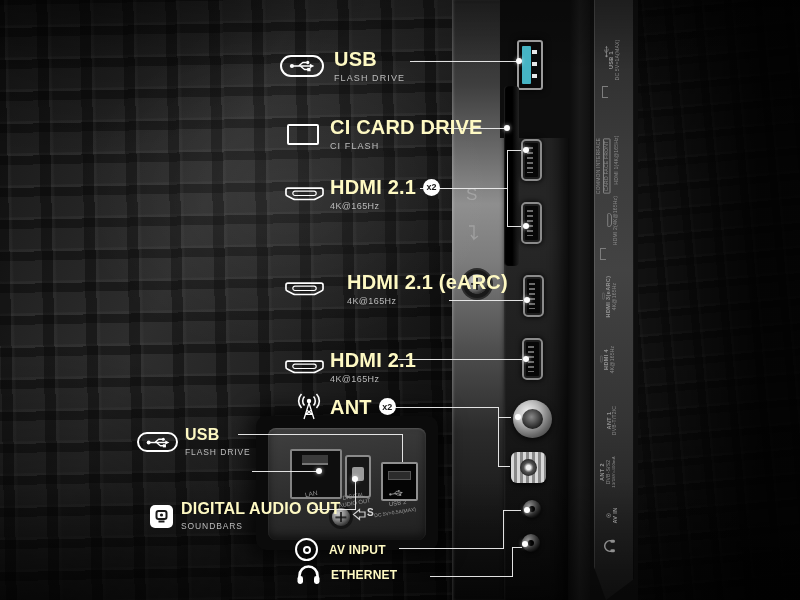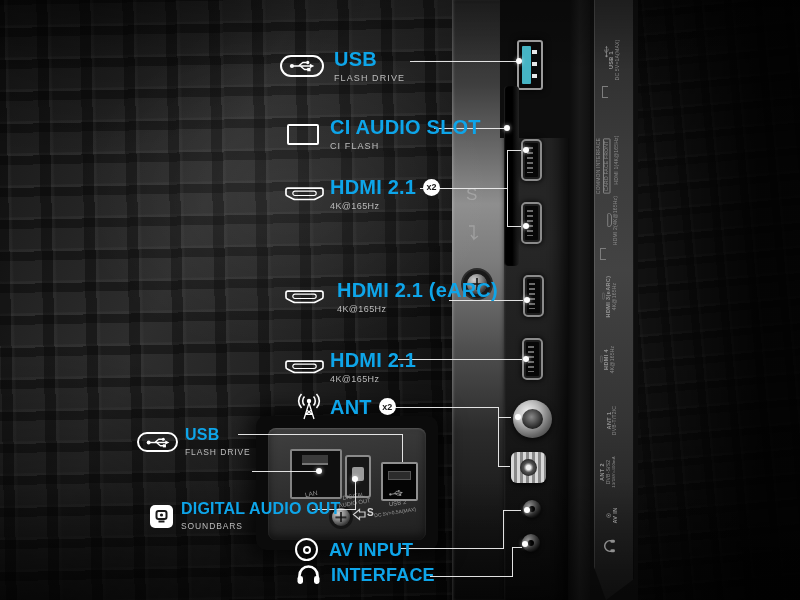--- a/index.html
+++ b/index.html
@@ -79,25 +79,25 @@
     border:2px solid #909090;border-radius:2px;}
   .usb2-port i{position:absolute;left:5px;top:7px;width:23px;height:9px;background:#2c2c2c;border:1px solid #555;}
   .screw{position:absolute;border-radius:50%;z-index:7;
     background:radial-gradient(circle at 35% 30%, #d0d0d0, #8a8a8a 38%, #3a3a3a 72%, #111 100%);}
   .screw::before,.screw::after{content:"";position:absolute;left:50%;top:20%;bottom:20%;width:2px;margin-left:-1px;background:rgba(20,20,20,.8);}
   .screw::after{transform:rotate(90deg);}
   .microtxt{position:absolute;color:#9a9a9a;z-index:8;white-space:nowrap;line-height:1.2;text-align:center;}
 
   
   .callout{position:absolute;display:flex;align-items:center;z-index:9;}
-  .ctext .main{font-weight:700;color:#0ea5e9;line-height:1;white-space:nowrap;letter-spacing:.2px;}
+  .ctext .main{font-weight:700;color:#fef9c3;line-height:1;white-space:nowrap;letter-spacing:.2px;}
   .ctext .sub{font-weight:400;color:#bdbdbd;letter-spacing:1.1px;margin-top:4px;white-space:nowrap;}
   .sz-lg .main{font-size:20px;} .sz-lg .sub{font-size:9px;}
   .sz-md .main{font-size:16px;} .sz-md .sub{font-size:8.5px;letter-spacing:.9px;}
-  .sz-bt .main{font-size:18px;}
+  .sz-bt .main{font-size:12px;}
   .mainrow{display:flex;align-items:center;gap:7px;}
   .badge{width:17px;height:17px;border-radius:50%;background:#fff;color:#161616;font-size:9px;font-weight:700;
     display:flex;align-items:center;justify-content:center;flex:0 0 auto;}
   .pill{border:2px solid #fff;border-radius:12px;display:flex;align-items:center;justify-content:center;flex:0 0 auto;}
   .rect-icon{border:2px solid #fff;border-radius:2px;flex:0 0 auto;}
   .ring-icon{border:2.5px solid #fff;border-radius:50%;display:flex;align-items:center;justify-content:center;flex:0 0 auto;}
   .ring-icon i{width:8px;height:8px;border:2.5px solid #fff;border-radius:50%;}
   .sqicon{background:#fff;border-radius:5px;display:flex;align-items:center;justify-content:center;flex:0 0 auto;}
 
   
@@ -247,40 +247,40 @@
     </div>
     <div class="ctext">
         <div class="main">USB</div>
     <div class="sub">FLASH DRIVE</div>
       </div>
   </div>
 
   <div class="callout sz-lg" style="left:287px;top:117px;gap:11px;">
     <div class="rect-icon" style="width:32px;height:21px;"></div>
     <div class="ctext">
-        <div class="main">CI AUDIO SLOT</div>
+        <div class="main">CI CARD DRIVE</div>
     <div class="sub">CI FLASH</div>
       </div>
   </div>
 
   <div class="callout sz-lg" style="left:285px;top:177px;gap:6px;">
     <svg width="39" height="16" viewBox="0 0 40 16">
         <path d="M3 2 h34 a2 2 0 0 1 2 2 v4 a2.2 2.2 0 0 1 -1.6 2.1 l-6 3 a5 5 0 0 1 -2 .5 h-19 a5 5 0 0 1 -2 -.5 l-6 -3 A2.2 2.2 0 0 1 1 8 V4 a2 2 0 0 1 2 -2 z" fill="none" stroke="#fff" stroke-width="1.7"></path>
         <rect x="8" y="5" width="24" height="4.5" rx="2.2" fill="none" stroke="#fff" stroke-width="1.2"></rect>
       </svg>
     <div class="ctext">
       <div class="mainrow">
           <div class="main">HDMI 2.1</div>
       <div class="badge">x2</div>
         </div>
       <div class="sub" style="letter-spacing:.4px;">4K@165Hz</div>
     </div>
   </div>
 
-  <div class="callout sz-lg" style="left:285px;top:280px;gap:13px;">
+  <div class="callout sz-lg" style="left:285px;top:272px;gap:23px;">
     <svg width="39" height="16" viewBox="0 0 40 16">
         <path d="M3 2 h34 a2 2 0 0 1 2 2 v4 a2.2 2.2 0 0 1 -1.6 2.1 l-6 3 a5 5 0 0 1 -2 .5 h-19 a5 5 0 0 1 -2 -.5 l-6 -3 A2.2 2.2 0 0 1 1 8 V4 a2 2 0 0 1 2 -2 z" fill="none" stroke="#fff" stroke-width="1.7"></path>
         <rect x="8" y="5" width="24" height="4.5" rx="2.2" fill="none" stroke="#fff" stroke-width="1.2"></rect>
       </svg>
     <div class="ctext">
         <div class="main">HDMI 2.1 (eARC)</div>
     <div class="sub" style="letter-spacing:.4px;">4K@165Hz</div>
       </div>
   </div>
 
@@ -350,21 +350,21 @@
       </div>
   </div>
 
   <div class="callout sz-bt" style="left:296px;top:564px;gap:10px;">
     <svg width="25" height="21" viewBox="0 0 25 21">
       <path d="M3.5 15 v-3.5 a9 9 0 0 1 18 0 V15" stroke="#fff" stroke-width="2.6" fill="none"></path>
       <rect x="1.5" y="12" width="5.5" height="8" rx="2.4" fill="#fff"></rect>
         <rect x="18" y="12" width="5.5" height="8" rx="2.4" fill="#fff"></rect>
     </svg>
     <div class="ctext">
-        <div class="main">INTERFACE</div>
+        <div class="main">ETHERNET</div>
       </div>
   </div>
 
   <svg class="microtxt" style="left:600px;top:48px;transform:rotate(-90deg);" width="13" height="7" viewBox="0 0 32 16">
       <path d="M6 8 H26 M12 8 L17 4 H21 M14 8 L19 12 H23" stroke="#8f8f8f" stroke-width="1.8" fill="none"></path>
       <circle cx="4.5" cy="8" r="2.6" fill="#8f8f8f"></circle>
       <path d="M30 8 l-5 -2.8 v5.6 z" fill="#8f8f8f"></path>
     </svg>
   <div class="vlab" style="left:580px;top:53px;width:70px;height:14px;">
     <div class="t">USB 1</div>

